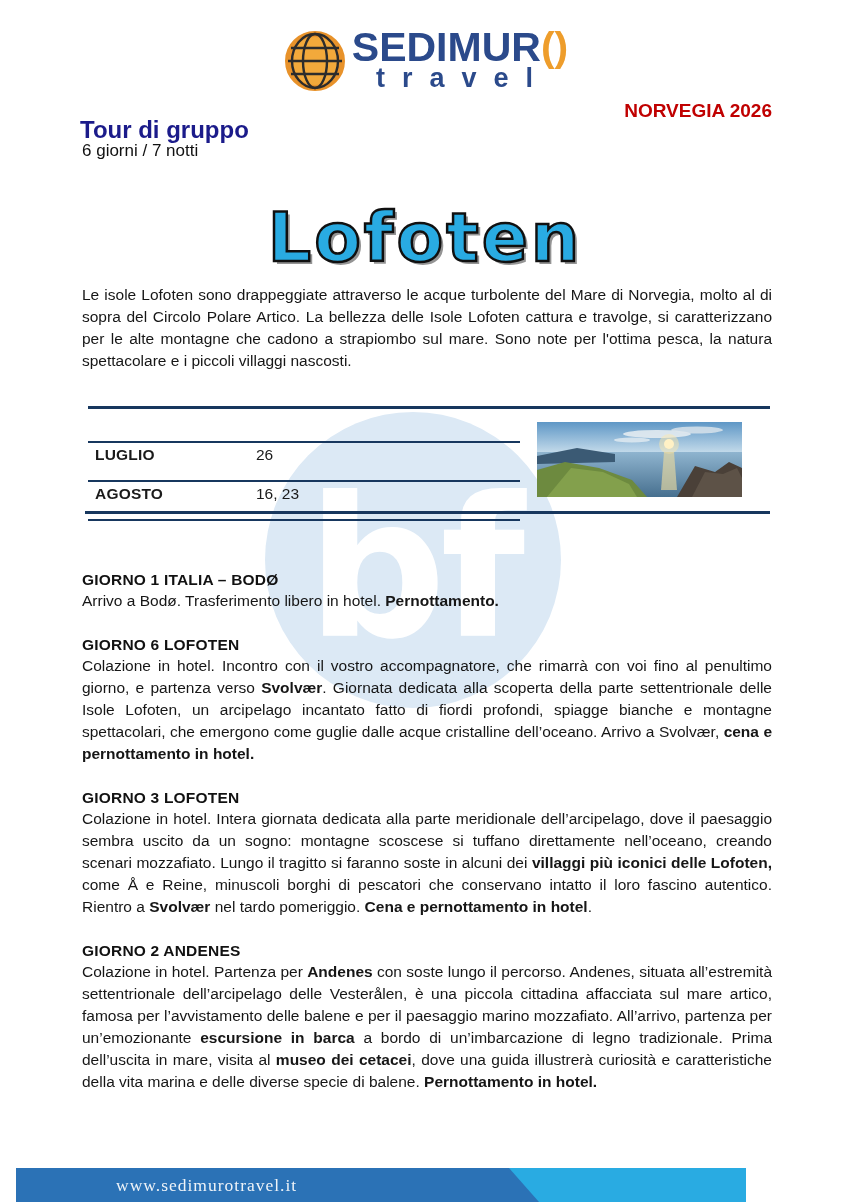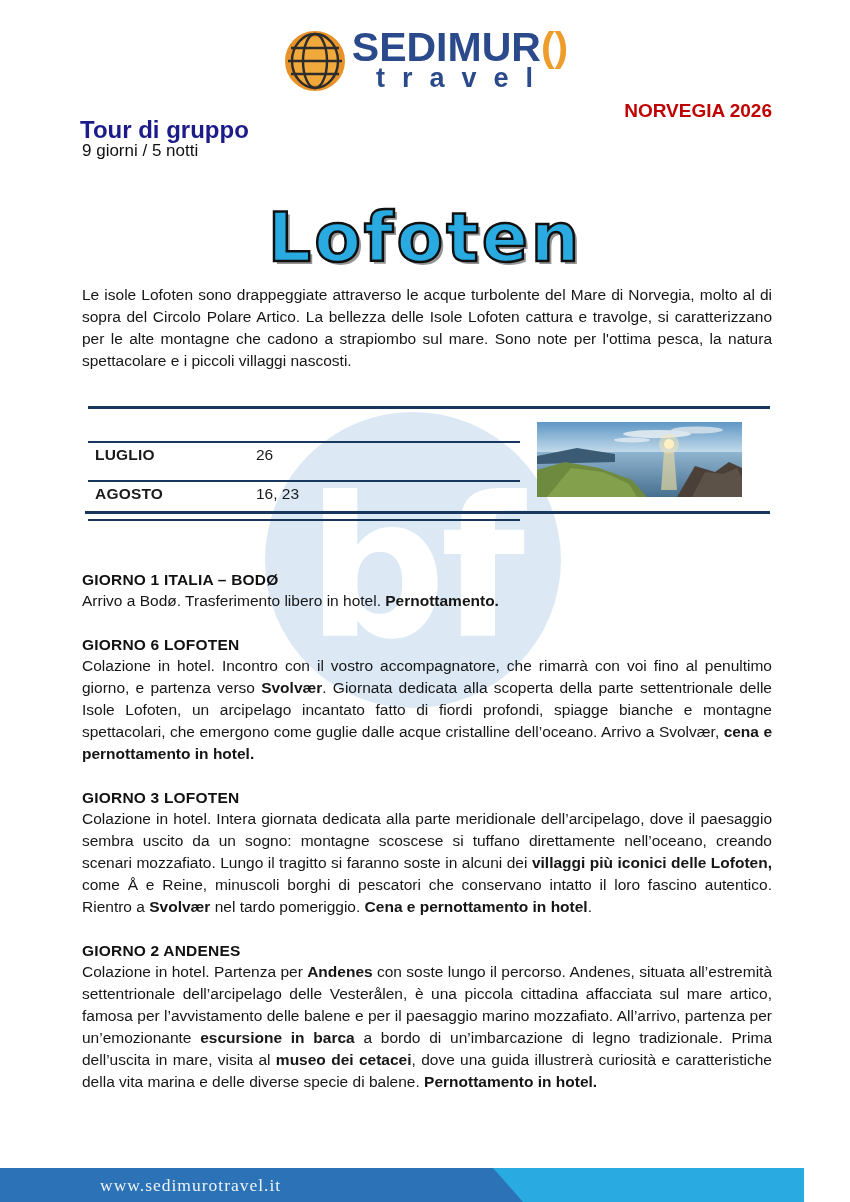--- a/index.html
+++ b/index.html
@@ -62,21 +62,21 @@
 
   .photo { left:537px; top:422px; width:205px; height:75px; }
   .photo svg { display:block; }
 
   .days-col { left:82px; top:569px; width:690px; }
   .day-block { margin-bottom:22px; }
   .day-heading { font-size:15.5px; font-weight:bold; line-height:21px; color:#111; letter-spacing:0.2px; }
   .day-text { font-size:15.5px; line-height:22px; text-align:justify; color:#161616; }
   .day-text .bold, .day-text b { font-weight:bold; }
 
-  .footer { left:0; bottom:0; width:804px; height:34px; background:var(--footer_light,#29ABE2); }
+  .footer { left:16px; bottom:0; width:730px; height:34px; background:var(--footer_light,#29ABE2); }
   .footer-dark { position:absolute; inset:0; background:var(--footer_dark,#2B72B6);
     clip-path:polygon(0 0, 493px 0, 523px 100%, 0 100%); }
   .footer-url { position:absolute; left:100px; top:50%; transform:translateY(-50%);
     font-family:"Liberation Serif", serif; font-size:17.5px; color:#eef3f8; letter-spacing:1px; }
 </style>
 </head>
 <body>
 
 <div class="page">
 
@@ -99,21 +99,21 @@
     </span>
     <div class="logo-text">
       <div class="brand-line"><span>SEDIMUR</span><span class="parens">()</span></div>
       <div class="brand-sub">travel</div>
     </div>
   </div>
 
   <div class="layer edition">NORVEGIA 2026</div>
 
   <div class="layer tour-type">Tour di gruppo</div>
-  <div class="layer duration">9 giorni / 5 notti</div>
+  <div class="layer duration">6 giorni / 7 notti</div>
   <div class="layer main-title">Lofoten</div>
   <div class="layer intro-desc">Le isole Lofoten sono drappeggiate attraverso le acque turbolente del Mare di Norvegia, molto al di sopra del Circolo Polare Artico. La bellezza delle Isole Lofoten cattura e travolge, si caratterizzano per le alte montagne che cadono a strapiombo sul mare. Sono note per l'ottima pesca, la natura spettacolare e i piccoli villaggi nascosti.</div>
 
   <div class="layer rule rule-heading"></div>
 
   <div class="layer dep-table">
     <div class="dep-row">
       <span class="dep-month">LUGLIO</span>
       <span class="dep-dates">26</span>
     </div>

